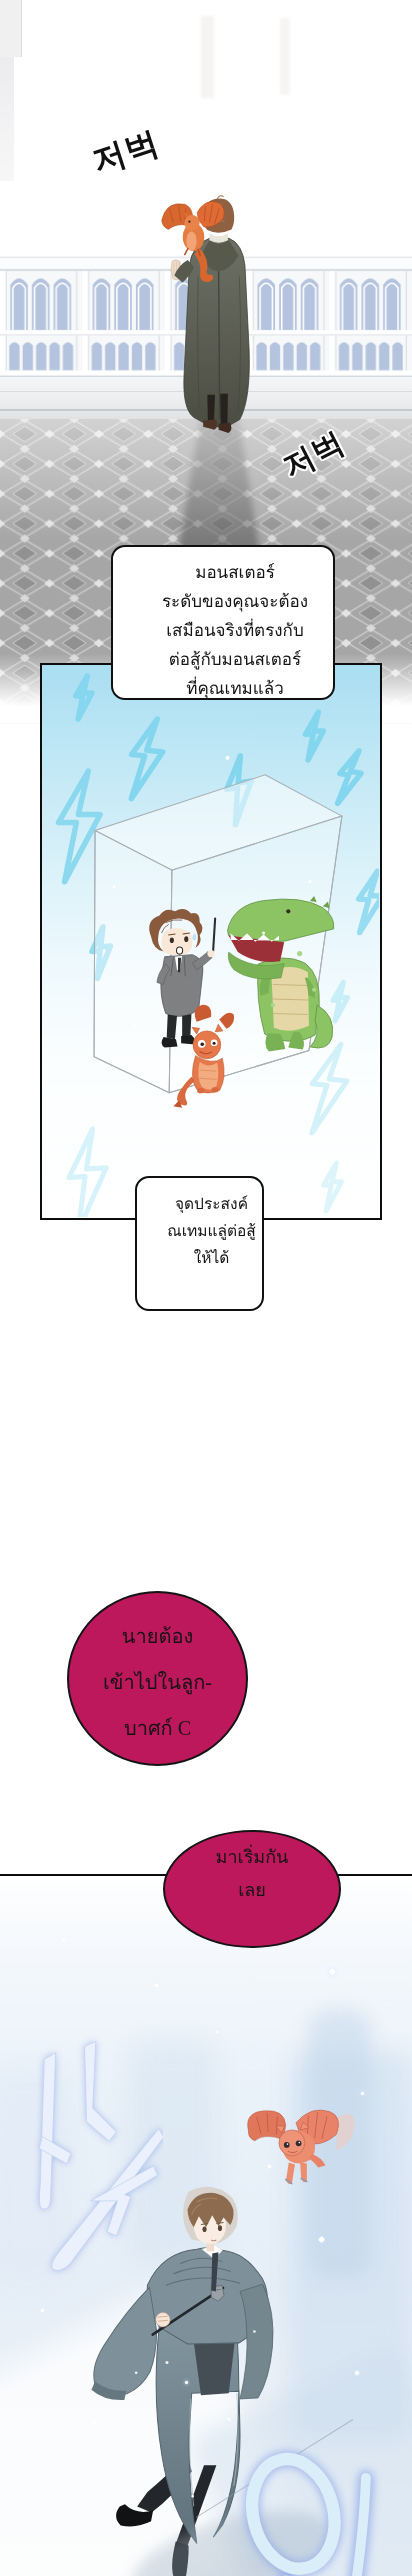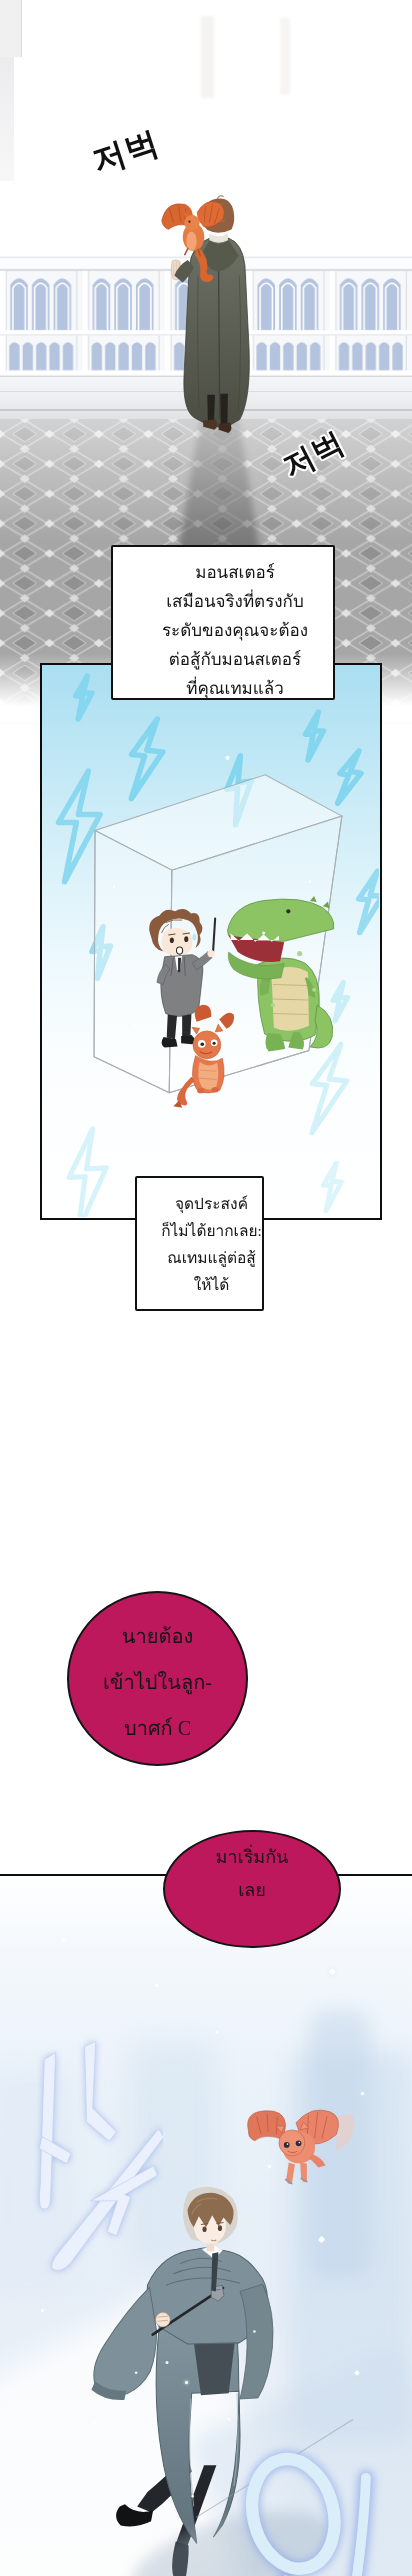--- a/index.html
+++ b/index.html
@@ -9,21 +9,21 @@
   .noselect{user-select:none;}
   
   .sfx-kr{position:absolute;font-weight:900;color:#111;letter-spacing:1px;
     font-family:"DejaVu Sans",sans-serif;
     text-shadow:-2.1px 0 0 #fff,2.1px 0 0 #fff,0 -2.1px 0 #fff,0 2.1px 0 #fff,
                 -1.5px -1.5px 0 #fff,1.5px -1.5px 0 #fff,-1.5px 1.5px 0 #fff,1.5px 1.5px 0 #fff;}
   #sfx-top{left:92px;top:130px;font-size:33px;transform:rotate(-18deg);}
   #sfx-floor{left:282px;top:434px;font-size:31px;transform:rotate(-27deg);}
   .vh{position:absolute;width:0.5px;height:0.5px;overflow:hidden;opacity:0;}
   
-  .nbox{position:absolute;background:#ffffff;border:2.1px solid #101010;border-radius:2px;
+  .nbox{position:absolute;background:#ffffff;border:2.1px solid #101010;border-radius:14px;
         text-align:center;color:#141414;font-family:"Liberation Serif","DejaVu Serif",serif;z-index:12;padding-left:24px;}
   #nbox1{left:111px;top:545px;width:224px;height:155px;font-size:17px;line-height:29px;padding-top:11.3px;box-sizing:border-box;}
   #nbox2{left:135px;top:1176px;width:129px;height:135px;font-size:15.5px;line-height:27px;padding-top:12.4px;box-sizing:border-box;}
   .bubble{position:absolute;background:#be185d;border:2.1px solid #141414;border-radius:50%;
         text-align:center;color:#141414;font-family:"Liberation Serif","DejaVu Serif",serif;z-index:12;box-sizing:border-box;}
   #bubble1{left:67px;top:1591px;width:181px;height:175px;font-size:20px;line-height:46px;padding-top:19.6px;}
   #bubble2{left:163px;top:1830px;width:178px;height:118px;font-size:18px;line-height:33px;padding-top:9.3px;}
   .panel-line{position:absolute;left:0;width:412px;background:#0d0d0d;z-index:6;}
   #line1{top:1874px;height:2.1px;}
   
@@ -262,29 +262,28 @@
           <circle cx="180" cy="700" r="3.5"></circle>
         <circle cx="300" cy="852" r="3"></circle>
           <circle cx="520" cy="420" r="3"></circle>
           <circle cx="140" cy="430" r="3"></circle>
       </g>
     </svg>
   </div>
 
   <div id="nbox1" class="nbox">
     <div>มอนสเตอร์</div>
+    <div>ระดับของคุณจะต้อง</div>
     <div>เสมือนจริงที่ตรงกับ</div>
-    <div>ระดับของคุณจะต้อง</div>
     <div>ต่อสู้กับมอนสเตอร์</div>
     <div>ที่คุณเทมแล้ว</div>
   </div>
 
   <div id="nbox2" class="nbox">
     <div>จุดประสงค์</div>
-    <div>ก็ไม่ได้ยากเลย:</div>
     <div>ณเทมแลู่ต่อสู้</div>
     <div>ให้ได้</div>
   </div>
 
   <div id="bubble1" class="bubble">
     <div>นายต้อง</div>
     <div>เข้าไปในลูก-</div>
     <div>บาศก์ C</div>
   </div>
 

